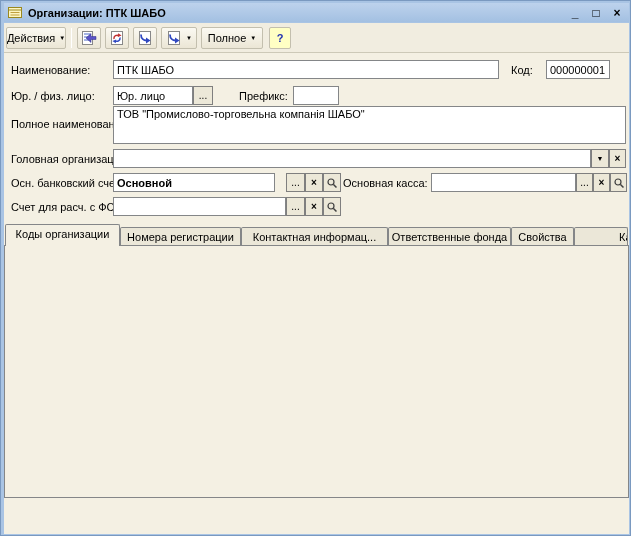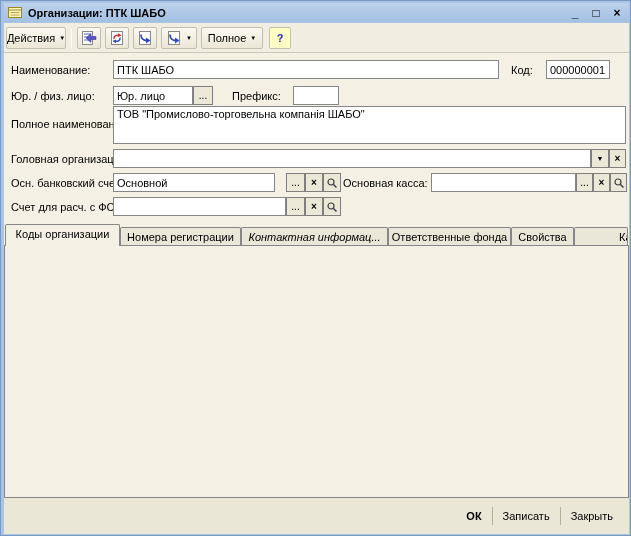--- a/index.html
+++ b/index.html
@@ -156,35 +156,35 @@
   </div>
 
   <div class="lbl" style="left:10px;top:63px;">Наименование:</div>
   <input class="fld" style="left: 112px; top: 59px; width: 386px;" value="ПТК ШАБО">
   <div class="lbl" style="left:510px;top:63px;">Код:</div>
   <input class="fld" style="left: 545px; top: 59px; width: 64px;" value="000000001">
 
   <div class="lbl" style="left:10px;top:89px;">Юр. / физ. лицо:</div>
   <input class="fld" style="left: 112px; top: 85px; width: 80px;" value="Юр. лицо">
   <button class="fbtn" style="left:192px;top:85px;width:20px;">...</button>
-  <div class="lbl" style="left:231px;top:89px;">Префикс:</div>
+  <div class="lbl" style="left:238px;top:89px;">Префикс:</div>
   <input class="fld" style="left: 292px; top: 85px; width: 46px;" value="">
 
   <div class="lbl" style="left:10px;top:117px;">Полное наименование:</div>
   <textarea class="fld" style="left: 112px; top: 105px; width: 513px; height: 38px;">ТОВ "Промислово-торговельна компанія ШАБО"</textarea>
 
   <div class="lbl" style="left:10px;top:152px;">Головная организация:</div>
   <input class="fld" style="left: 112px; top: 148px; width: 478px;" value="">
   <button class="fbtn" style="left:590px;top:148px;width:18px;font-size:7px;">
       <span>▼</span>
     </button>
   <button class="fbtn" style="left:608px;top:148px;width:17px;font-weight:bold;">×</button>
 
   <div class="lbl" style="left:10px;top:176px;">Осн. банковский счет:</div>
-  <input class="fld" style="left: 112px; top: 172px; width: 162px;" value="Основной">
+  <input class="fld" style="left: 112px; top: 172px; width: 162px; font-weight: bold;" value="Основной">
   <button class="fbtn" style="left:285px;top:172px;width:19px;">...</button>
   <button class="fbtn" style="left:304px;top:172px;width:18px;font-weight:bold;">×</button>
   <button class="fbtn" style="left:322px;top:172px;width:18px;">
     <span>
         <svg width="12" height="12" viewBox="0 0 12 12">
           <circle cx="5" cy="5" r="3" fill="none" stroke="#404040" stroke-width="1.2"></circle>
           <line x1="7.5" y1="7.5" x2="10.5" y2="10.5" stroke="#404040" stroke-width="1.5"></line>
         </svg>
       </span>
   </button>
@@ -210,21 +210,21 @@
     <span>
         <svg width="12" height="12" viewBox="0 0 12 12">
           <circle cx="5" cy="5" r="3" fill="none" stroke="#404040" stroke-width="1.2"></circle>
           <line x1="7.5" y1="7.5" x2="10.5" y2="10.5" stroke="#404040" stroke-width="1.5"></line>
         </svg>
       </span>
   </button>
 
   <div class="tab" style="left:119px;top:226px;width:121px;height:18px;">Номера регистрации</div>
   <div class="tab active" style="left:4px;top:223px;width:115px;height:22px;">Коды организации</div>
-  <div class="tab" style="left:240px;top:226px;width:147px;height:18px;font-style:italic;">Контактная информац...</div>
+  <div class="tab" style="left:240px;top:226px;width:147px;height:18px;">Контактная информац...</div>
   <div class="tab" style="left:387px;top:226px;width:123px;height:18px;">Ответственные фонда</div>
   <div class="tab" style="left:510px;top:226px;width:63px;height:18px;">Свойства</div>
   <div class="tab" style="left:573px;top:226px;width:54px;height:18px;padding-left:44px;">Категории</div>
 
   <div class="panel"></div>
 
   <div class="lbl" style="left:12px;top:256px;">На дату:</div>
   <input class="fld" style="left: 76px; top: 252px; width: 62px;" value="08.04.2010">
   <button class="fbtn" style="left:138px;top:252px;width:18px;">
     <span>
@@ -281,21 +281,14 @@
   <input class="fld" style="left: 430px; top: 423px; width: 192px;" value="15.93.0">
 
   <div class="lbl" style="left:12px;top:452px;">Название рабочего органа ФСС:</div>
   <input class="fld" style="left: 205px; top: 448px; width: 416px;" value="">
 
   <div class="lbl" style="left:12px;top:476px;">ФИО директора фонда:</div>
   <input class="fld" style="left: 205px; top: 472px; width: 380px;" value="">
   <button class="fbtn" style="left:585px;top:472px;width:19px;">...</button>
   <button class="fbtn" style="left:604px;top:472px;width:17px;font-weight:bold;">×</button>
 
-  <div class="footer">
-    <span class="foot-btn ok">ОК</span>
-    <span class="fdiv"></span>
-    <span class="foot-btn">Записать</span>
-    <span class="fdiv"></span>
-    <span class="foot-btn">Закрыть</span>
-  </div>
 
 </div>
 
 </body></html>

